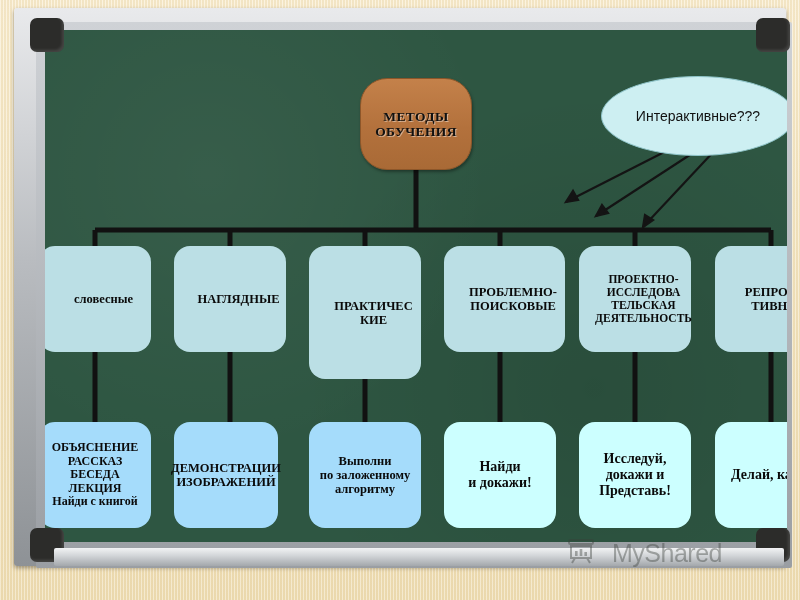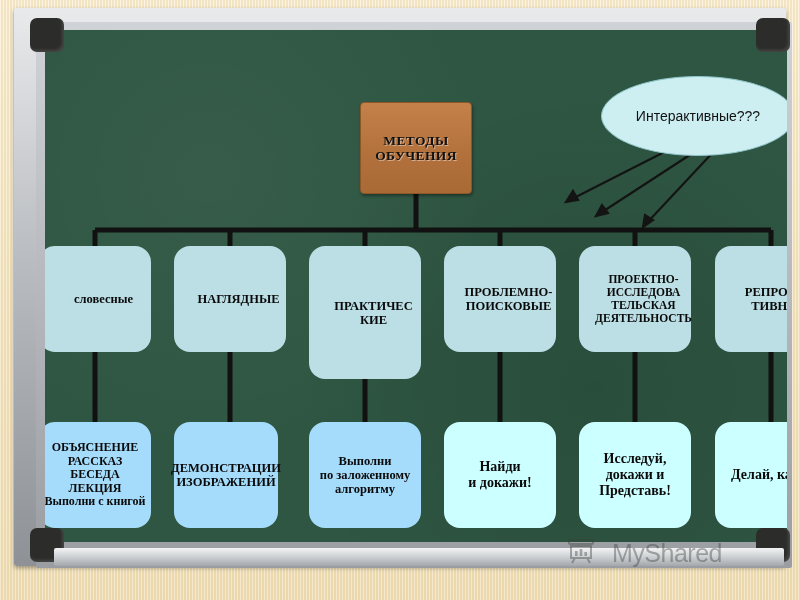--- a/index.html
+++ b/index.html
@@ -61,26 +61,25 @@
     text-align:center;color:#0a0a0a;font-weight:bold;line-height:1.12;
     border-radius:16px;
     z-index:6;
     white-space:nowrap;
   }
   .node .txt{display:block;}
 
   .root{
     background:linear-gradient(180deg,#c4814a 0%,#b3713c 55%,#a96a36 100%);
     border:1px solid #8d5629;
-    border-radius:4px;
+    border-radius:27px;
     color:#111;
     font-size:13.5px;letter-spacing:.4px;
     text-shadow:1px 1px 0 rgba(255,255,255,.45);
     box-shadow:1px 2px 3px rgba(0,0,0,.35);
-    margin-top:24px;
   }
   .cat{ background:#bbdfe5; font-size:12.5px;padding-left:17px; }
   .leaf-blue{ background:#a5dcfb; font-size:12.5px; }
   .leaf-cyan{ background:#ccffff; font-size:14px; }
 
   .bubble{
     position:absolute;
     background:#cdeff2;
     border:1px solid #8fc4c9;
     border-radius:50%;
@@ -157,32 +156,32 @@
 
       <div class="node cat" style="left:-6px;top:216px;width:112px;height:106px;">
         <span class="txt"><span>словесные</span></span>
       </div>
       <div class="node cat" style="left:129px;top:216px;width:112px;height:106px;">
         <span class="txt"><span>НАГЛЯДНЫЕ</span></span>
       </div>
       <div class="node cat" style="left:264px;top:216px;width:112px;height:133px;">
         <span class="txt"><span>ПРАКТИЧЕС</span><br><span>КИЕ</span></span>
       </div>
-      <div class="node cat" style="left:399px;top:216px;width:112px;height:106px;">
+      <div class="node cat" style="left:399px;top:216px;width:121px;height:106px;">
         <span class="txt"><span>ПРОБЛЕМНО-</span><br><span>ПОИСКОВЫЕ</span></span>
       </div>
       <div class="node cat" style="left:534px;top:216px;width:112px;height:106px;font-size:11.5px;">
         <span class="txt"><span>ПРОЕКТНО-</span><br><span>ИССЛЕДОВА</span><br><span>ТЕЛЬСКАЯ</span><br><span>ДЕЯТЕЛЬНОСТЬ</span></span>
       </div>
       <div class="node cat" style="left:670px;top:216px;width:112px;height:106px;">
         <span class="txt"><span>РЕПРОДУК</span><br><span>ТИВНЫЕ</span></span>
       </div>
 
       <div class="node leaf-blue" style="left:-6px;top:392px;width:112px;height:106px;font-size:12px;">
-        <span class="txt"><span>ОБЪЯСНЕНИЕ</span><br><span>РАССКАЗ</span><br><span>БЕСЕДА</span><br><span>ЛЕКЦИЯ</span><br><span>Выполни с книгой</span></span>
+        <span class="txt"><span>ОБЪЯСНЕНИЕ</span><br><span>РАССКАЗ</span><br><span>БЕСЕДА</span><br><span>ЛЕКЦИЯ</span><br><span>Найди с книгой</span></span>
       </div>
       <div class="node leaf-blue" style="left:129px;top:392px;width:104px;height:106px;font-size:12.5px;">
         <span class="txt"><span>ДЕМОНСТРАЦИИ</span><br><span>ИЗОБРАЖЕНИЙ</span></span>
       </div>
       <div class="node leaf-blue" style="left:264px;top:392px;width:112px;height:106px;font-size:12.5px;">
         <span class="txt"><span>Выполни</span><br><span>по заложенному</span><br><span>алгоритму</span></span>
       </div>
       <div class="node leaf-cyan" style="left:399px;top:392px;width:112px;height:106px;">
         <span class="txt"><span>Найди</span><br><span>и докажи!</span></span>
       </div>

